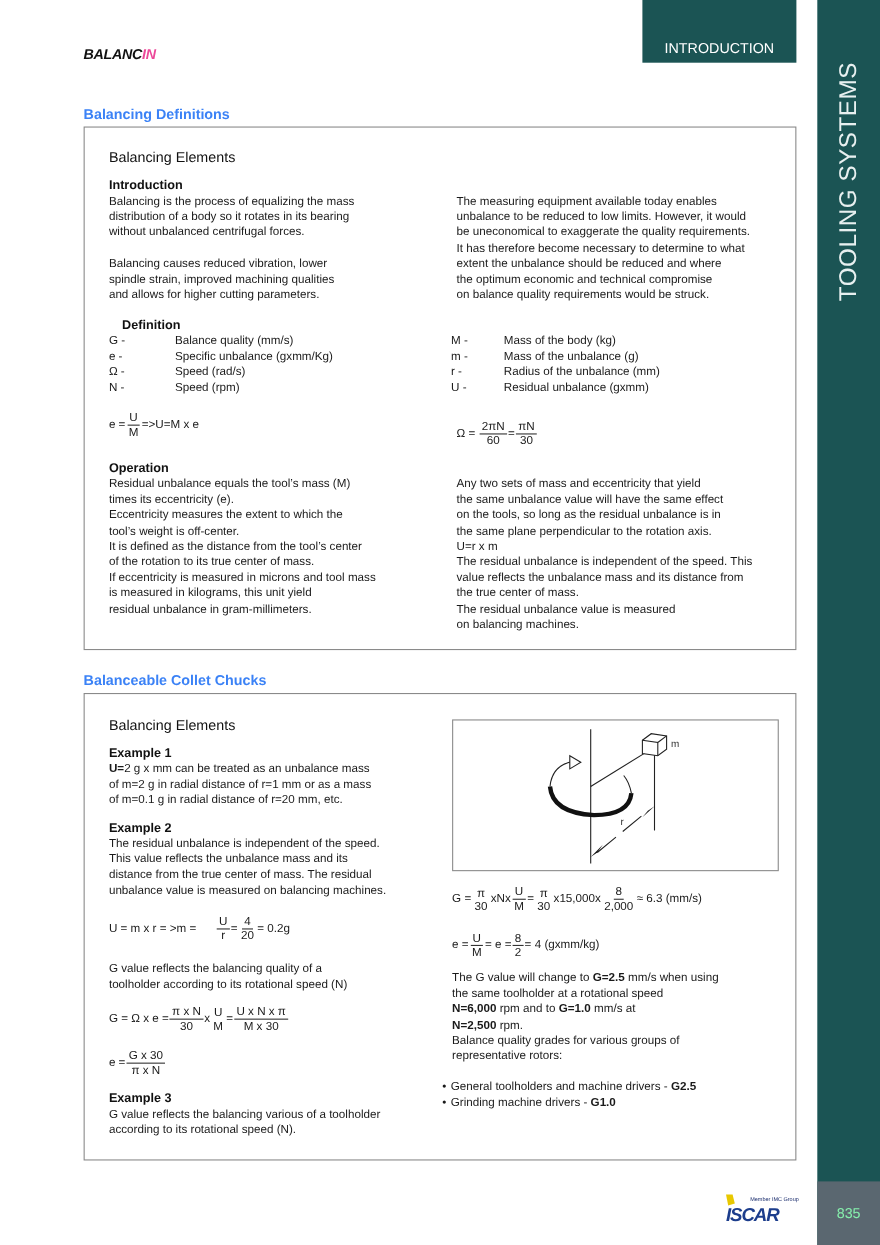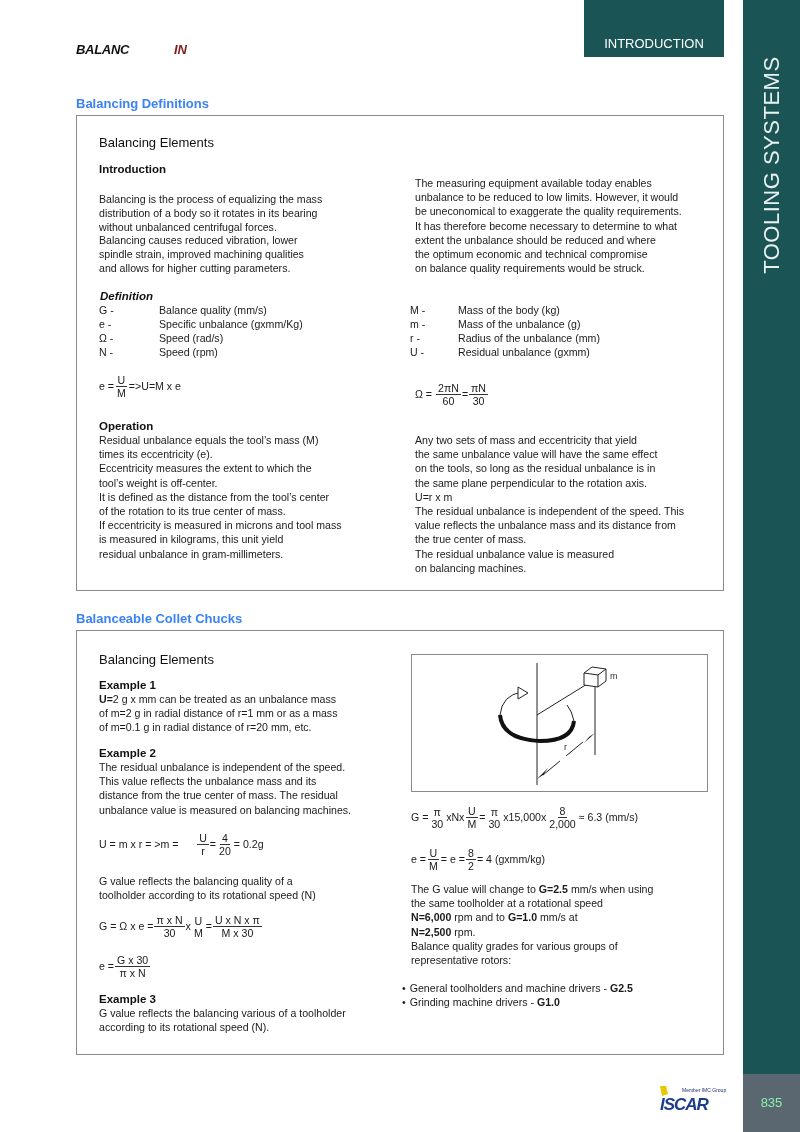--- a/index.html
+++ b/index.html
@@ -18,21 +18,21 @@
     position: absolute; left: 0; top: 40px; width: 57px; height: 250px;
     display: flex; align-items: center; justify-content: center;
   }
   .side-title span {
     display: block; transform: rotate(-90deg); white-space: nowrap; color: #e8f0f0;
     font-size: 22px; letter-spacing: 0.5px; font-weight: 300;
   }
   .page-box { left: 743px; top: 1074px; width: 57px; height: 58px; background: #5a6770; color: #86efac;
     font-size: 13px; display: flex; align-items: center; justify-content: center; }
   .logo { left: 76px; top: 43px; font-weight: bold; font-style: italic; font-size: 13px; letter-spacing: -0.3px; color: #111; }
-  .logo .red { color: #7f1d1d; margin-left: 45px; }
+  .logo .red { color: #ec4899; }
   .section-title { font-weight: bold; font-size: 13px; color: #3b82f6; }
   .box { border: 1px solid #8a8a8a; box-sizing: border-box; }
   .sub-title { font-size: 13px; color: #111; }
   .h { font-weight: bold; font-size: 11.5px; color: #111; }
   .p { white-space: pre-line; }
   .def-row { display: flex; height: 14px; }
   .def-row .k { width: 60px; }
   .frac { display: inline-flex; flex-direction: column; align-items: center; vertical-align: middle; line-height: 12px; margin: 0 1px; }
   .frac .num { border-bottom: 1px solid #333; padding: 0 2px; }
   .frac .den { padding: 0 2px; }
@@ -60,35 +60,35 @@
 </div>
 <div class="abs page-box">
     <span>835</span>
   </div>
 
 <div class="abs section-title" style="left:76px; top:97px;">Balancing Definitions</div>
 <div class="abs box" style="left:76px; top:115px; width:648px; height:476px;"></div>
 
 <div class="abs sub-title" style="left:99px; top:136px;">Balancing Elements</div>
 <div class="abs h" style="left:99px; top:162px;">Introduction</div>
-<div class="abs p" style="left:99px; top:192px; width:300px;">Balancing is the process of equalizing the mass
+<div class="abs p" style="left:99px; top:176px; width:300px;">Balancing is the process of equalizing the mass
 distribution of a body so it rotates in its bearing
 without unbalanced centrifugal forces.</div>
 <div class="abs p" style="left:99px; top:233px; width:300px;">Balancing causes reduced vibration, lower
 spindle strain, improved machining qualities
 and allows for higher cutting parameters.</div>
 <div class="abs p" style="left:415px; top:176px; width:300px;">The measuring equipment available today enables
 unbalance to be reduced to low limits. However, it would
 be uneconomical to exaggerate the quality requirements.
 It has therefore become necessary to determine to what
 extent the unbalance should be reduced and where
 the optimum economic and technical compromise
 on balance quality requirements would be struck.</div>
 
-<div class="abs h" style="left:100px; top:289px;font-style:italic;">Definition</div>
+<div class="abs h" style="left:111px; top:289px;">Definition</div>
 <div class="abs" style="left:99px; top:303px; width:300px;">
   <div class="def-row">
       <span class="k">G -</span>
       <span>Balance quality (mm/s)</span>
     </div>
   <div class="def-row">
       <span class="k">e -</span>
       <span>Specific unbalance (gxmm/Kg)</span>
     </div>
   <div class="def-row">

